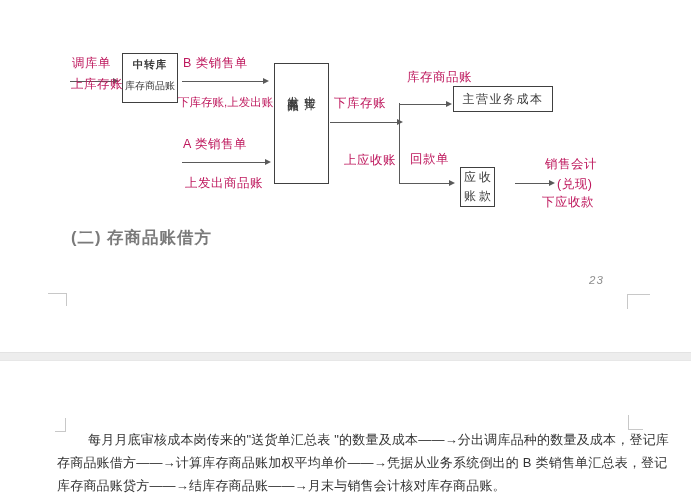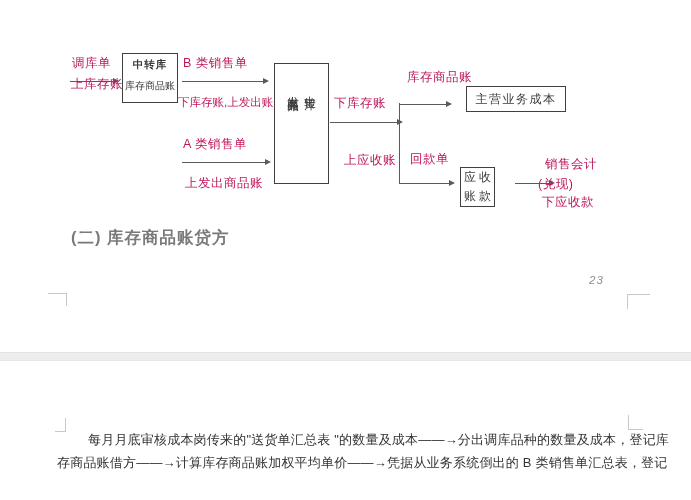--- a/index.html
+++ b/index.html
@@ -65,50 +65,51 @@
   </div>
 
   <div class="abs fc-label" style="left:334px;top:95px;">下库存账</div>
   <div class="abs arrow" style="left:330px;top:122px;width:71px;"></div>
   <div class="abs fc-label" style="left:344px;top:152px;">上应收账</div>
 
   <div class="abs vline" style="left:399px;top:103px;height:81px;"></div>
 
   <div class="abs fc-label" style="left:407px;top:69px;">库存商品账</div>
   <div class="abs arrow" style="left:399px;top:104px;width:51px;"></div>
-  <div class="abs fc-box" style="left:453px;top:86px;width:100px;height:26px;margin-left:13px;">
+  <div class="abs fc-box" style="left:453px;top:86px;width:100px;height:26px;">
     <div class="center-box-text">主营业务成本</div>
   </div>
 
   <div class="abs fc-label" style="left:410px;top:151px;">回款单</div>
   <div class="abs arrow" style="left:399px;top:183px;width:54px;"></div>
   <div class="abs fc-box" style="left:460px;top:167px;width:35px;height:40px;">
     <div class="ar-inner">
       <span class="ar-line">应收</span>
       <span class="ar-line">账款</span>
     </div>
   </div>
   <div class="abs arrow" style="left:515px;top:183px;width:38px;"></div>
 
   <div class="abs fc-label" style="left:545px;top:156px;">销售会计</div>
-  <div class="abs fc-label" style="left:538px;top:176px;">(兑现)</div>
+  <div class="abs fc-label" style="left:557px;top:176px;">(兑现)</div>
   <div class="abs fc-label" style="left:542px;top:194px;text-align:center;">下应收款</div>
 
-  <div class="abs heading" style="left:71px;top:227px;font-size:16.5px;">(二) 库存商品账贷方</div>
+  <div class="abs heading" style="left:71px;top:227px;font-size:16.5px;">(二) 存商品账借方</div>
 
   <div class="abs page-num" style="left:589px;top:274px;">23</div>
 
   <div class="abs crop" style="left:48px;top:293px;width:19px;height:1px;"></div>
   <div class="abs crop" style="left:66px;top:293px;width:1px;height:13px;"></div>
   <div class="abs crop" style="left:627px;top:294px;width:23px;height:1px;"></div>
   <div class="abs crop" style="left:627px;top:294px;width:1px;height:15px;"></div>
 
   <div class="abs page-gap" style="left:0;top:352px;width:691px;height:9px;"></div>
 
   <div class="abs crop" style="left:65px;top:418px;width:1px;height:14px;"></div>
   <div class="abs crop" style="left:55px;top:431px;width:11px;height:1px;"></div>
   <div class="abs crop" style="left:628px;top:415px;width:1px;height:15px;"></div>
   <div class="abs crop" style="left:628px;top:429px;width:15px;height:1px;"></div>
 
   <div class="abs para-line" style="left:88px;top:431px;">每月月底审核成本岗传来的"送货单汇总表 "的数量及成本——→分出调库品种的数量及成本，登记库</div>
   <div class="abs para-line" style="left:57px;top:454px;">存商品账借方——→计算库存商品账加权平均单价——→凭据从业务系统倒出的 B 类销售单汇总表，登记</div>
+  <div class="abs para-line" style="left:57px;top:477px;">库存商品账贷方——→结库存商品账——→月末与销售会计核对库存商品账。</div>
 
 </div>
 
 </body></html>

